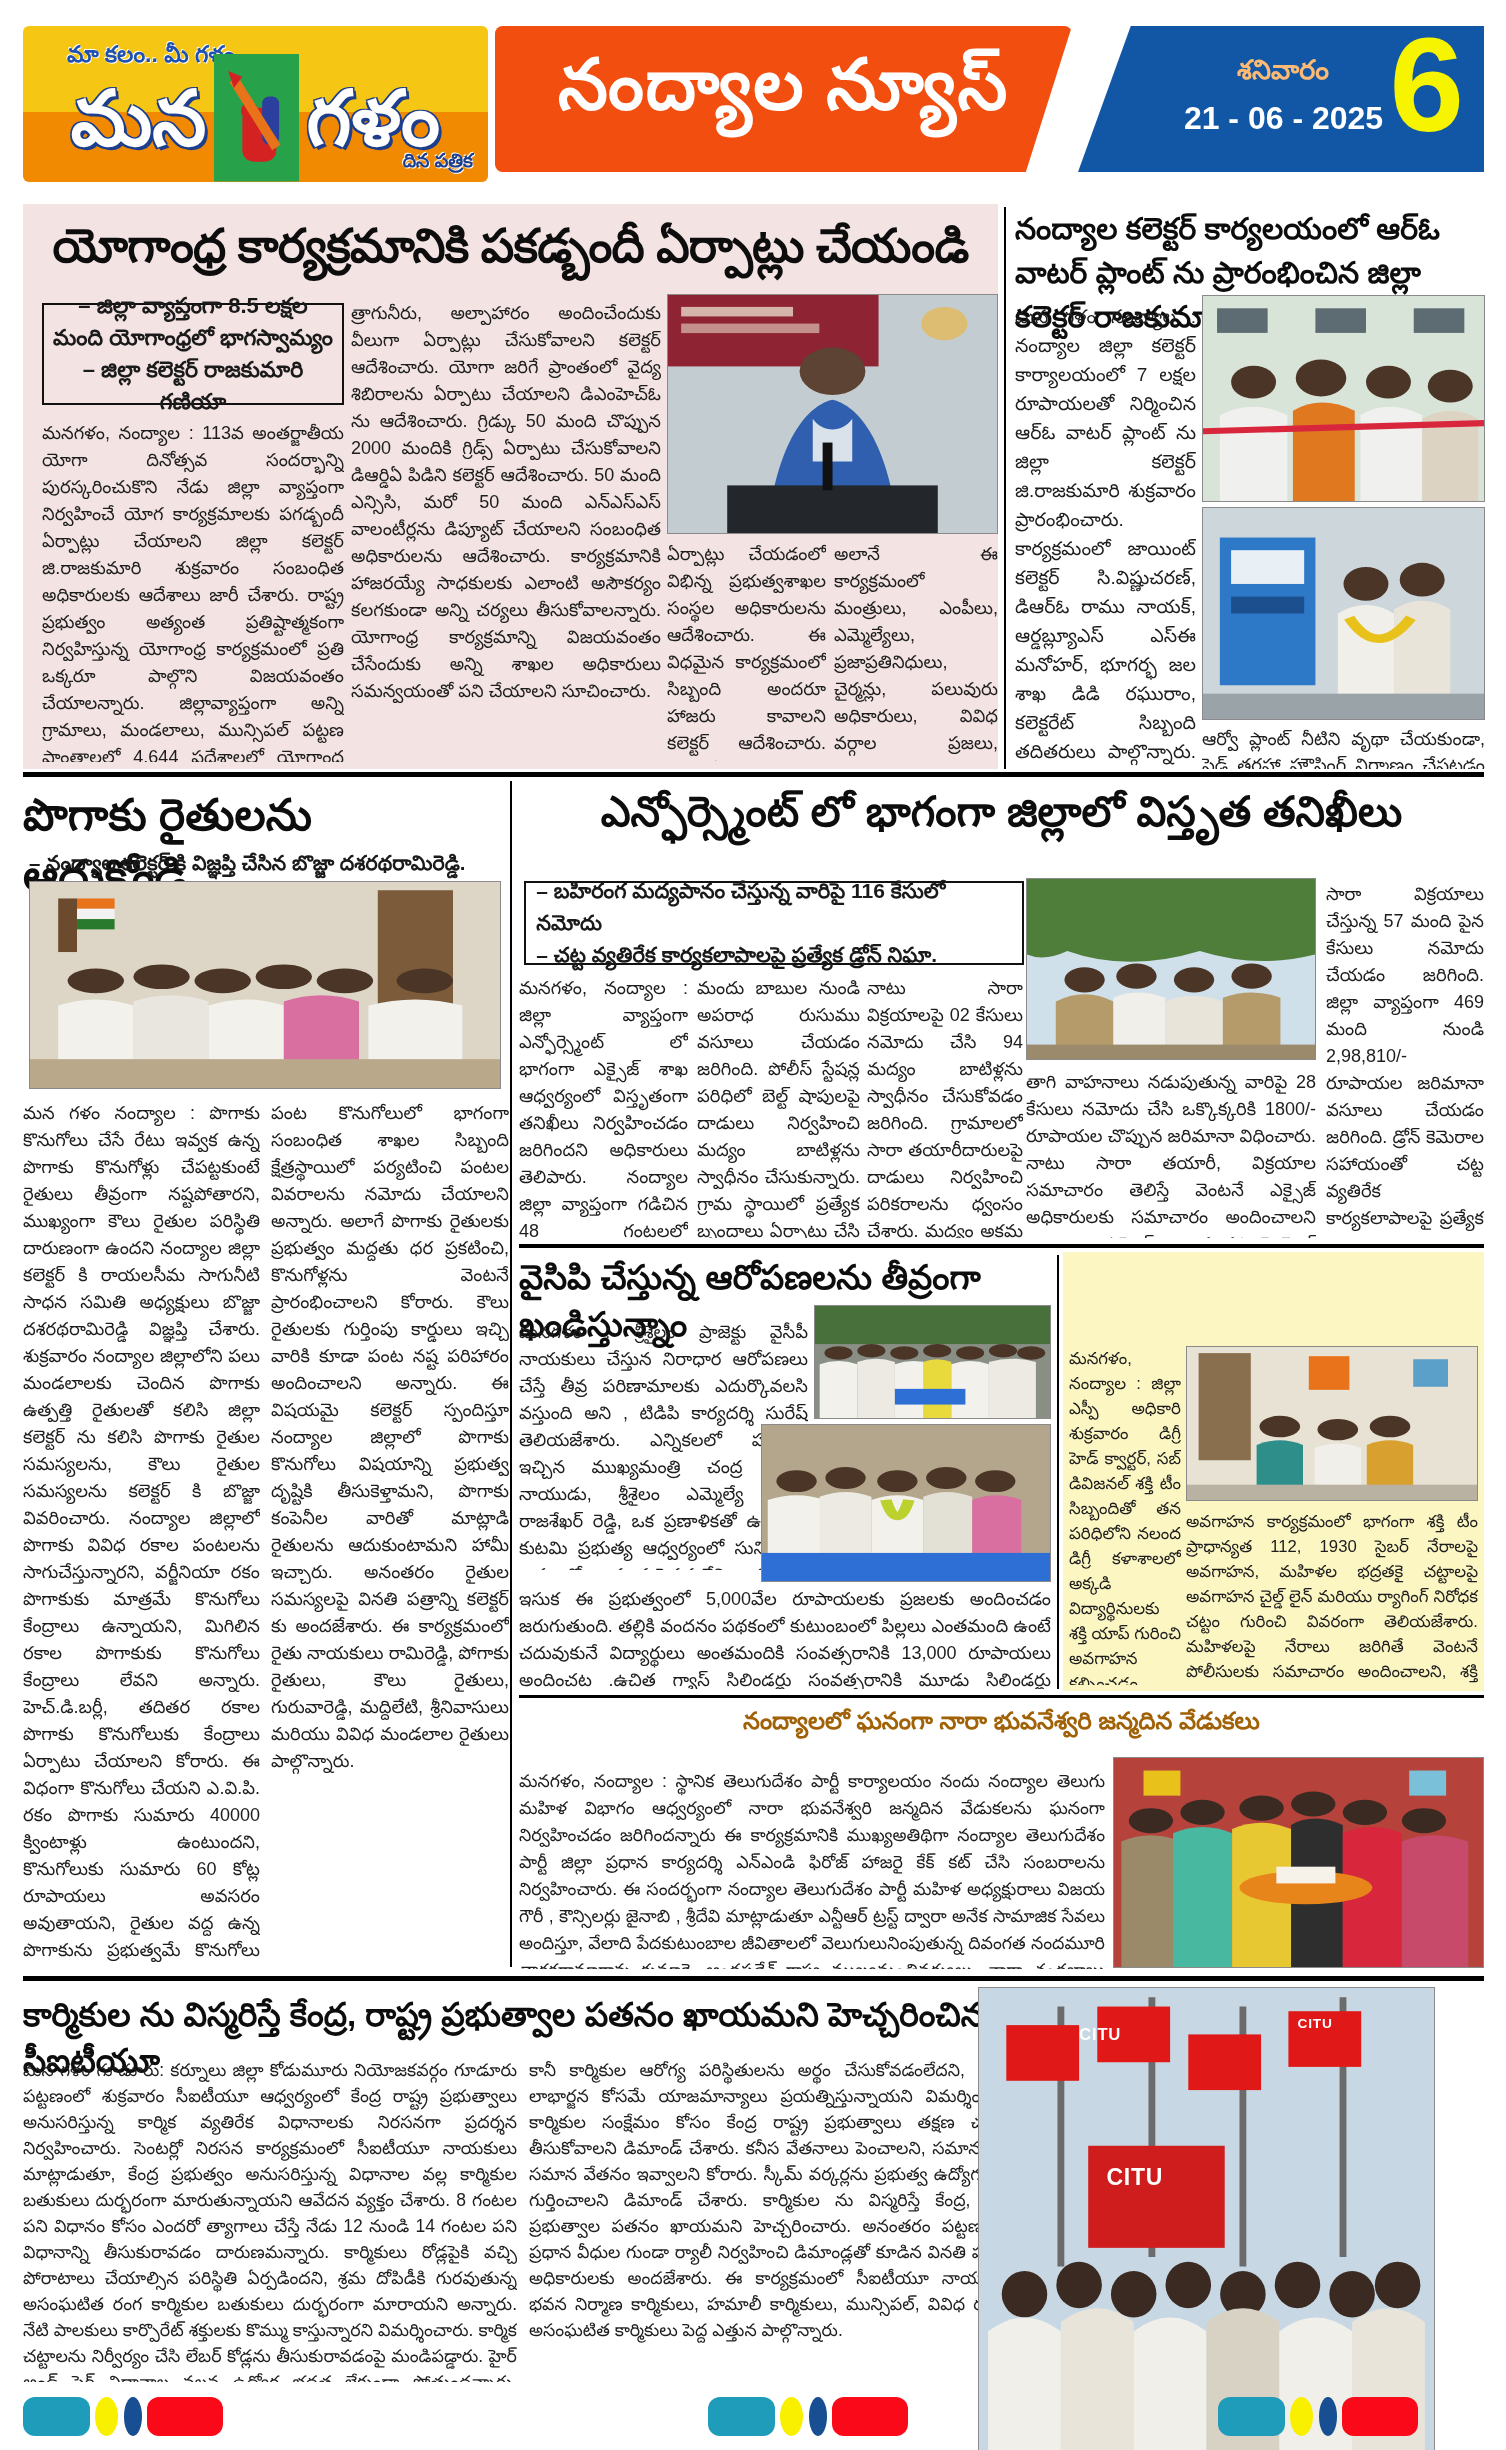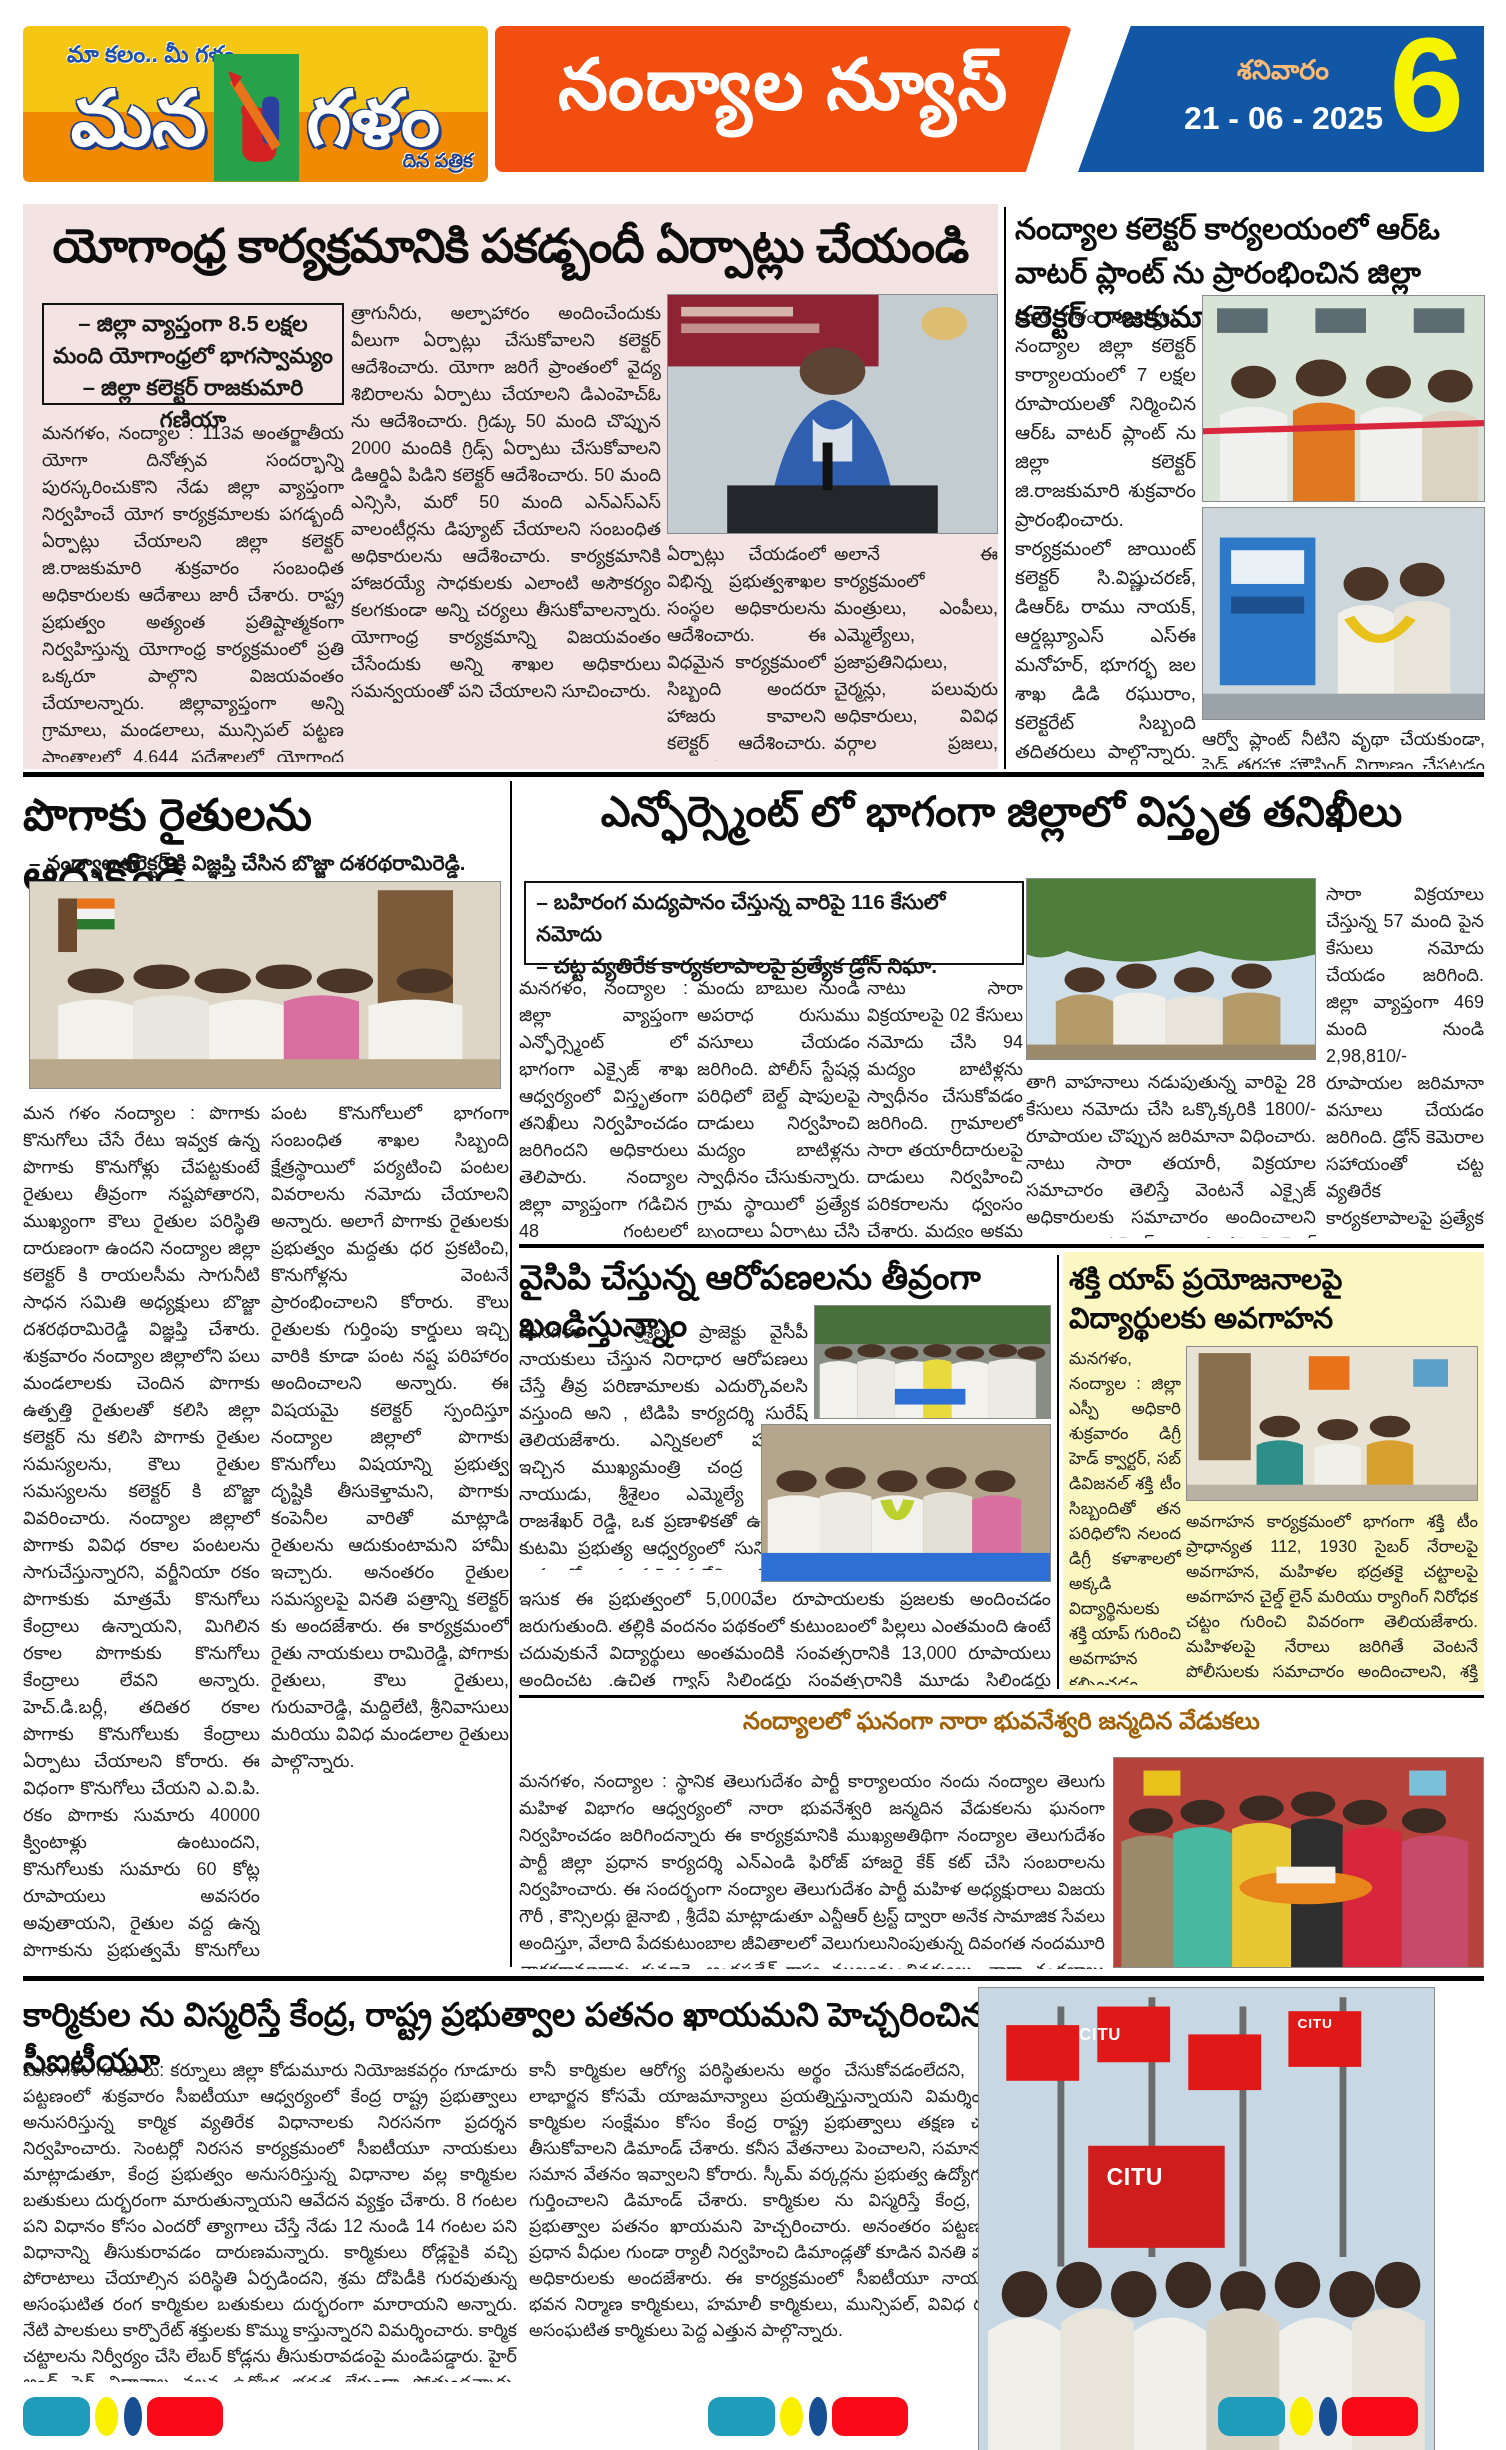--- a/index.html
+++ b/index.html
@@ -27,21 +27,21 @@
           clip-path:polygon(13% 0,100% 0,100% 100%,0 100%); }
   .dateblock .day  { position:absolute; left:114px; top:29px; width:182px; text-align:center; font-size:27px; font-weight:bold; color:#fdba74; }
   .dateblock .date { position:absolute; left:84px; top:74px; width:243px; text-align:center; font-size:32px; font-weight:bold; color:#fff; }
   .pagenum { position:absolute; right:20px; top:-10.6px; font-size:134px; font-weight:bold; color:#f7f400; line-height:1.05; }
 
   
   .headline { font-weight:900; color:#0d0d0d; }
   .bodytxt { font-size:18px; line-height:27px; text-align:justify; color:#1d1d1d; overflow:hidden; position:absolute; }
   .rule-h { position:absolute; background:#000; }
   .rule-v { position:absolute; background:#000; }
-  .ptbox { position:absolute; border:2.3px solid #111; display:flex; flex-direction:column; 
+  .ptbox { position:absolute; border:2.3px solid #111; display:flex; flex-direction:column; justify-content:center;
            align-items:center; text-align:center; font-weight:bold; }
   .ph { position:absolute; border:0.8px solid #8a8a8a; overflow:hidden; background:#cfd4d8; }
   .ph svg { display:block; width:100%; height:100%; }
 
   
   .art-yoga { position:absolute; left:23px; top:204px; width:975px; height:565px; background:#f3e3e3; }
   .art-yoga .headline { position:absolute; left:0; top:13.7px; width:100%; text-align:center; font-size:47px; letter-spacing:-0.8px; }
   .art-yoga .ptbox { left:19px; top:99px; width:302px; height:102px; font-size:22px; line-height:32px; padding:3px 7.6px; }
 
   
@@ -284,21 +284,20 @@
         <path d="M73,88 L73,48 Q81,42 90,48 L90,88 Z" fill="#d86fa0"></path>
         <rect x="0" y="82" width="100" height="18" fill="#2e6fd6"></rect>
       </svg>
     </div>
     <div class="bodytxt" style="left:0px; top:334px; width:532px; height:103px;">ఇసుక ఈ ప్రభుత్వంలో 5,000వేల రూపాయలకు ప్రజలకు అందించడం జరుగుతుంది. తల్లికి వందనం పథకంలో కుటుంబంలో పిల్లలు ఎంతమంది ఉంటే చదువుకునే విద్యార్థులు అంతమందికి సంవత్సరానికి 13,000 రూపాయలు అందించట .ఉచిత గ్యాస్ సిలిండర్లు సంవత్సరానికి మూడు సిలిండర్లు దఫాలుగా, ఈ కూటమి ప్రభుత్వం అందజేయటం జరుగుతుందన్నారు. శ్రీశైలం దేవస్థానం దర్శనానికి వచ్చే భక్తులకు ఎలాంటి ఇబ్బంది కలగకుండా కూటమి ప్రభుత్వం అన్ని చర్యలు తీసుకుంటుందని, నిరాధార ఆరోపణలు మాని వైసీపీ నేతలు ప్రజల సమస్యలపై దృష్టి పెట్టాలని అన్నారు.</div>
   </section>
 
   <div class="rule-v" style="left:1057px; top:1255px; width:2.3px; height:434px;"></div>
 
   <section class="art-shakti">
-    <h2 class="headline">శక్తి యాప్ ప్రయోజనాలపై విద్యార్థులకు అవగాహన</h2>
     <div class="bodytxt" style="left:6px; top:94px; width:112px; height:339px; font-size:16.7px; line-height:25px;">మనగళం, నంద్యాల : జిల్లా ఎస్పీ అధికారి శుక్రవారం డిగ్రీ హెడ్ క్వార్టర్, సబ్ డివిజనల్ శక్తి టీం సిబ్బందితో తన పరిధిలోని నలంద డిగ్రీ కళాశాలలో అక్కడి విద్యార్థినులకు శక్తి యాప్ గురించి అవగాహన కల్పించడం జరిగింది. శక్తి టీం ఆధ్వర్యంలో ఈ కార్యక్రమం జరిగింది.</div>
     <div class="ph" style="left:123px; top:94px; width:292px; height:155px;">
       <svg viewBox="0 0 100 100" preserveAspectRatio="none">
         <rect x="0" y="0" width="100" height="100" fill="#e8e2d4"></rect>
         <rect x="4" y="4" width="18" height="70" fill="#8a6f4e"></rect>
         <rect x="42" y="6" width="14" height="22" fill="#e8731a"></rect>
         <rect x="78" y="8" width="12" height="18" fill="#5aa0c8"></rect>
         <circle cx="32" cy="52" r="7" fill="#4a3527"></circle>
         <circle cx="52" cy="54" r="7" fill="#4a3527"></circle>
         <circle cx="70" cy="52" r="7" fill="#4a3527"></circle>

